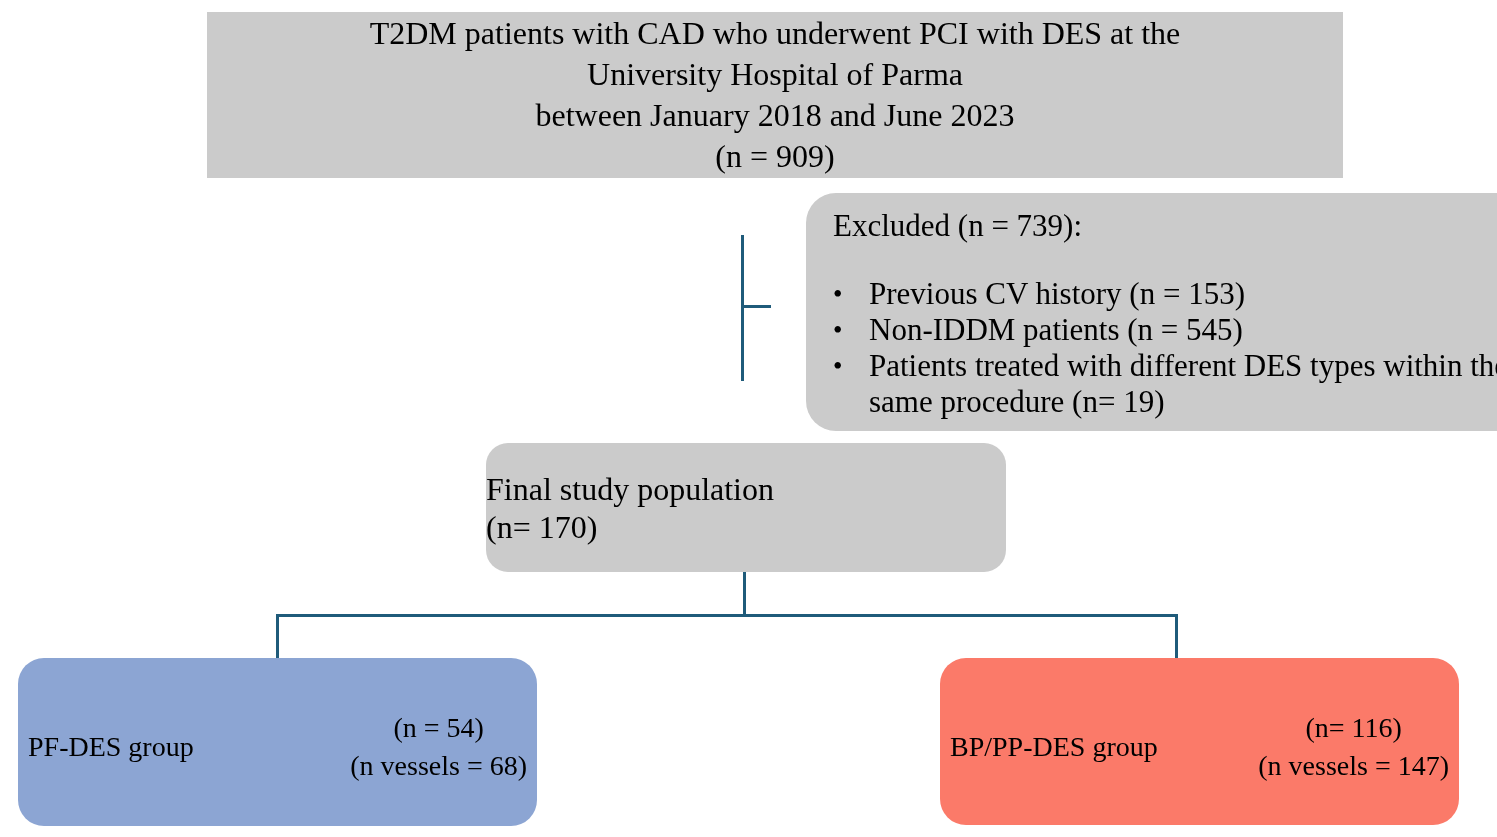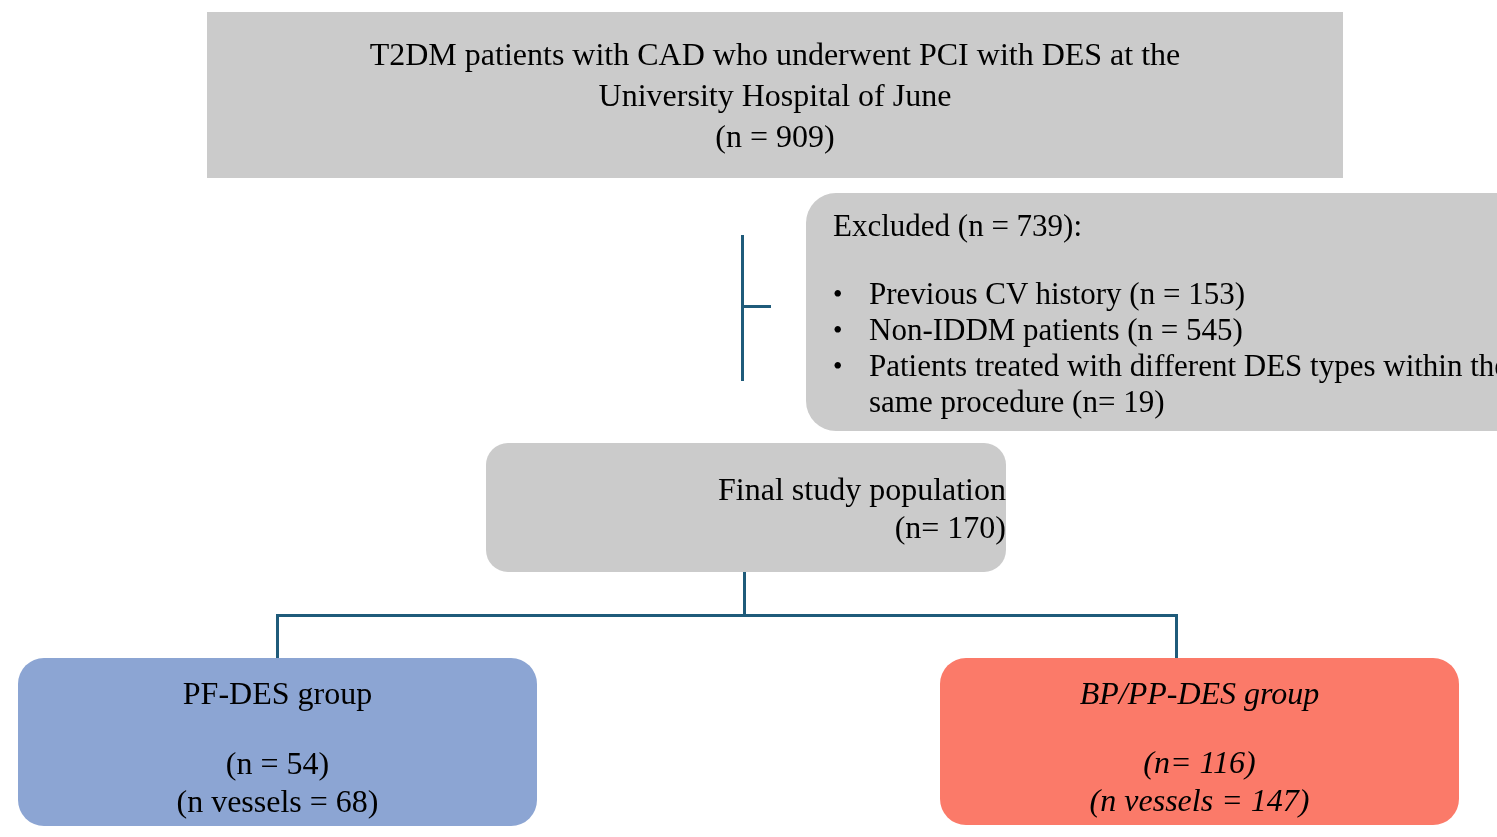--- a/index.html
+++ b/index.html
@@ -38,56 +38,57 @@
   .bullets { margin-top: 32px; }
   .bullet-row { display: flex; align-items: flex-start; line-height: 36px; }
   .bullet-marker { flex: 0 0 36px; font-size: 27px; line-height: 36px; }
   .bullet-text { width: 645px; }
 
   
   #final-box {
     left: 486px; top: 443px; width: 520px; height: 129px;
     border-radius: 22px;
     display: flex; flex-direction: column;
-    justify-content: center; align-items: flex-end;
+    justify-content: center; align-items: flex-start;
     text-align: center;
     font-size: 32px; line-height: 38px;
   }
 
   
   .group-box {
     position: absolute; width: 519px;
     border-radius: 26px;
-    display: flex; flex-direction: column;
+    display: flex; flex-direction: row;
     justify-content: space-between; align-items: center;
     text-align: center;
-    font-size: 32px; line-height: 38px;
+    font-size: 28px; line-height: 38px;
     box-sizing: border-box;
     padding: 16px 10px 6px 10px;
   }
   #pf-box { left: 18px;  top: 658px; height: 168px; background: #8CA5D3; }
-  #bp-box { left: 940px; top: 658px; height: 167px; background: #FB7A69; font-style: italic; }
+  #bp-box { left: 940px; top: 658px; height: 167px; background: #FB7A69; }
 
   
   .conn { position: absolute; background: #1F5B7A; }
   #conn-bracket-v  { left: 741px;  top: 235px; width: 3px;   height: 146px; }
   #conn-bracket-h  { left: 744px;  top: 305px; width: 27px;  height: 3px; }
   #conn-stem       { left: 743px;  top: 572px; width: 3px;   height: 43px; }
   #conn-split-h    { left: 276px;  top: 614px; width: 902px; height: 3px; }
   #conn-leg-left   { left: 276px;  top: 616px; width: 3px;   height: 42px; }
   #conn-leg-right  { left: 1175px; top: 616px; width: 3px;   height: 42px; }
 </style>
 </head>
 <body>
 
 <div class="canvas">
 
   <div class="box gray-fill" id="top-box">
     <div>T2DM patients with CAD who underwent PCI with DES at the</div>
-    <div>University Hospital of June</div>
+    <div>University Hospital of Parma</div>
+    <div>between January 2018 and June 2023</div>
     <div>(n = 909)</div>
   </div>
 
   <div class="conn" id="conn-bracket-v"></div>
   <div class="conn" id="conn-bracket-h"></div>
 
   <div class="box gray-fill" id="excluded-box">
     <div id="excluded-title">Excluded (n = 739):</div>
     <div class="bullets">
       <div class="bullet-row">

